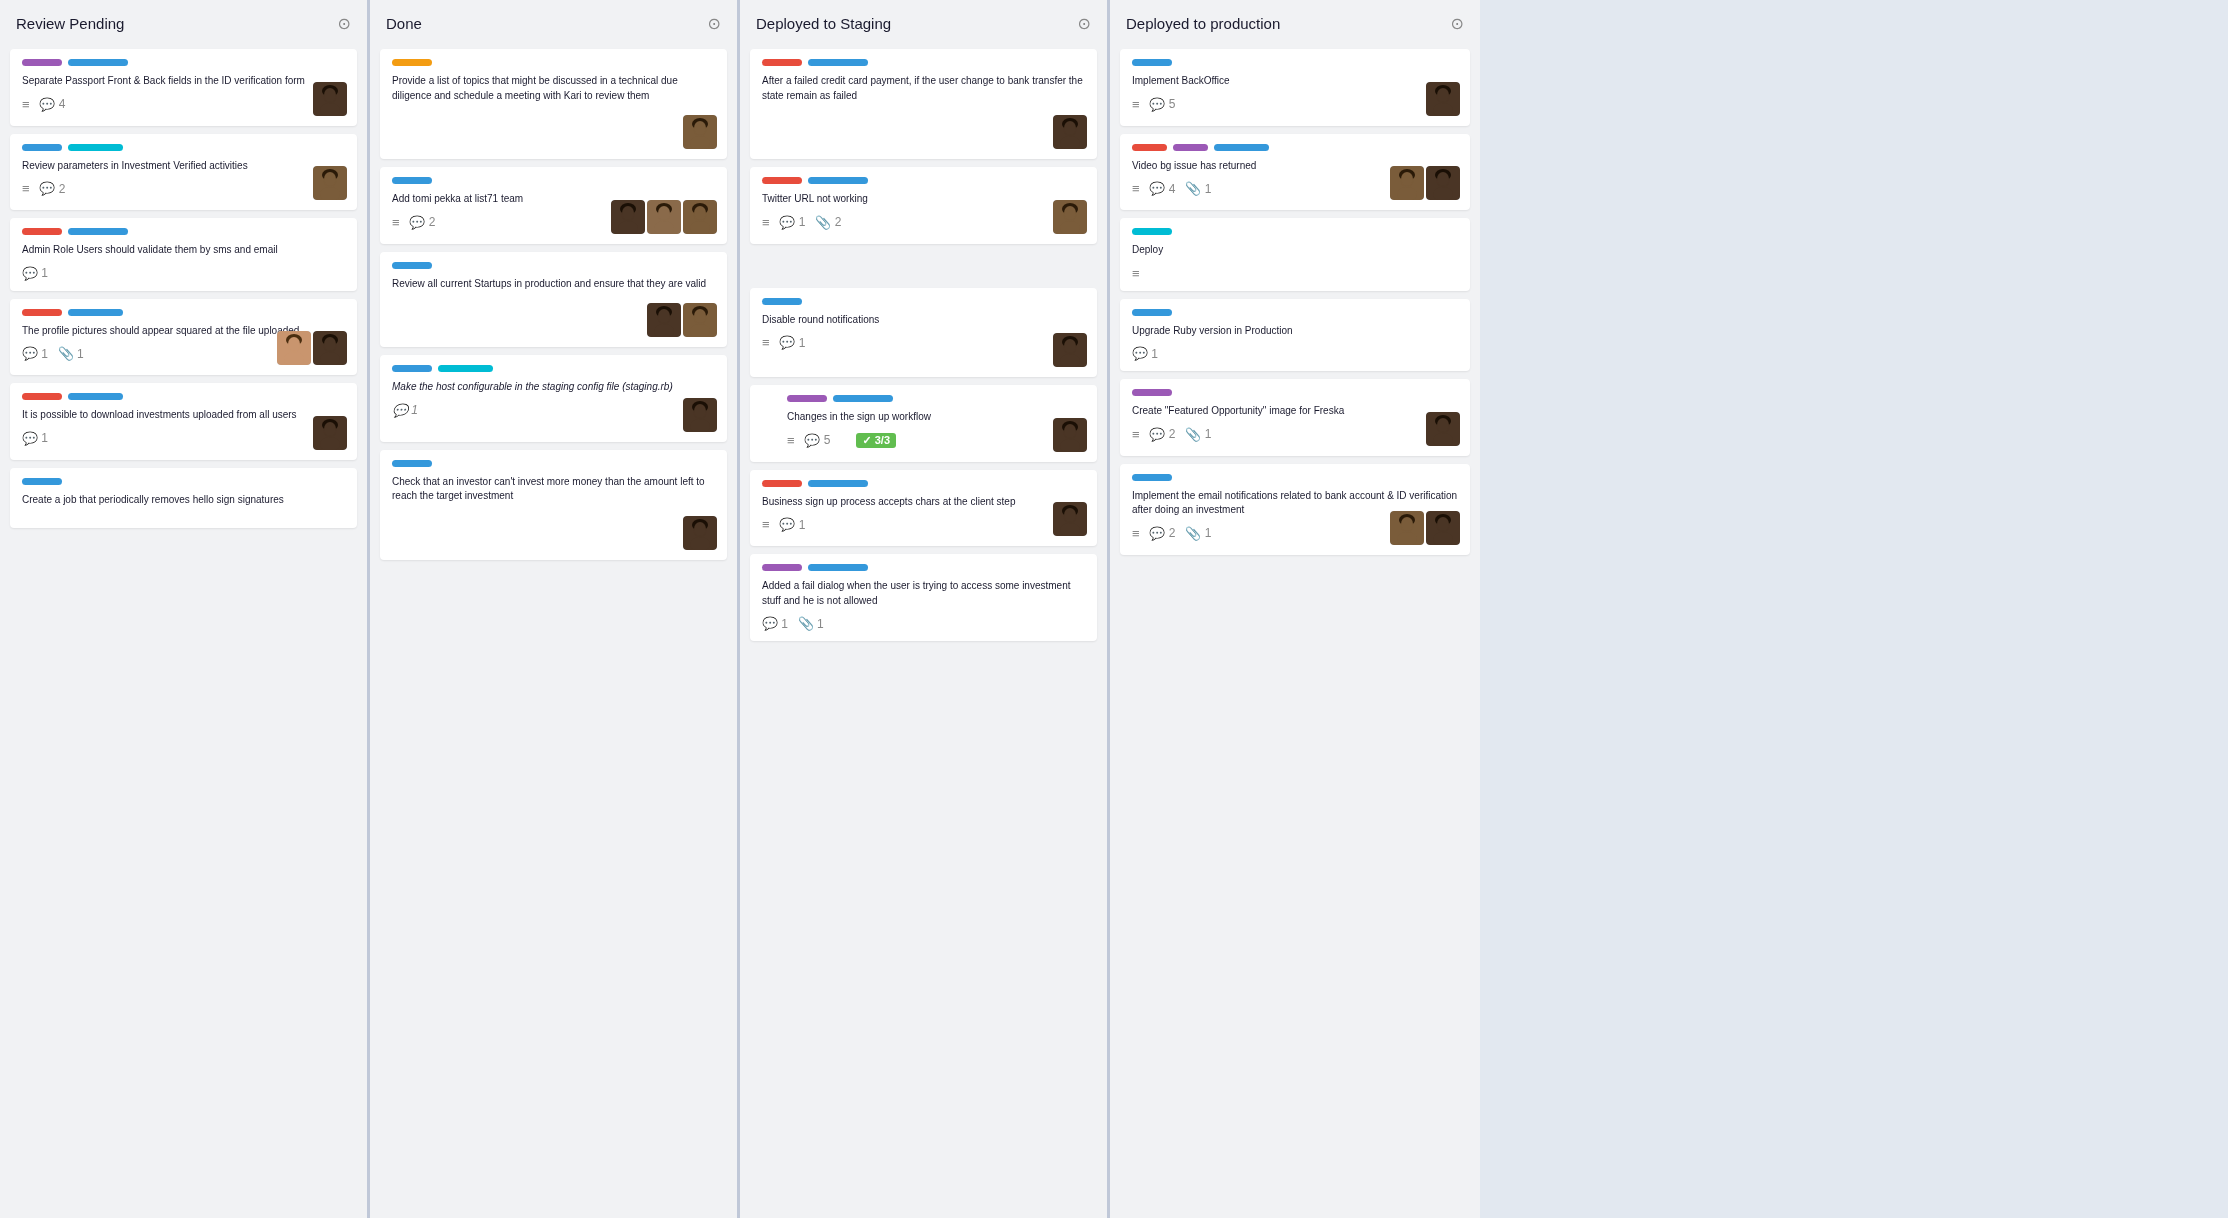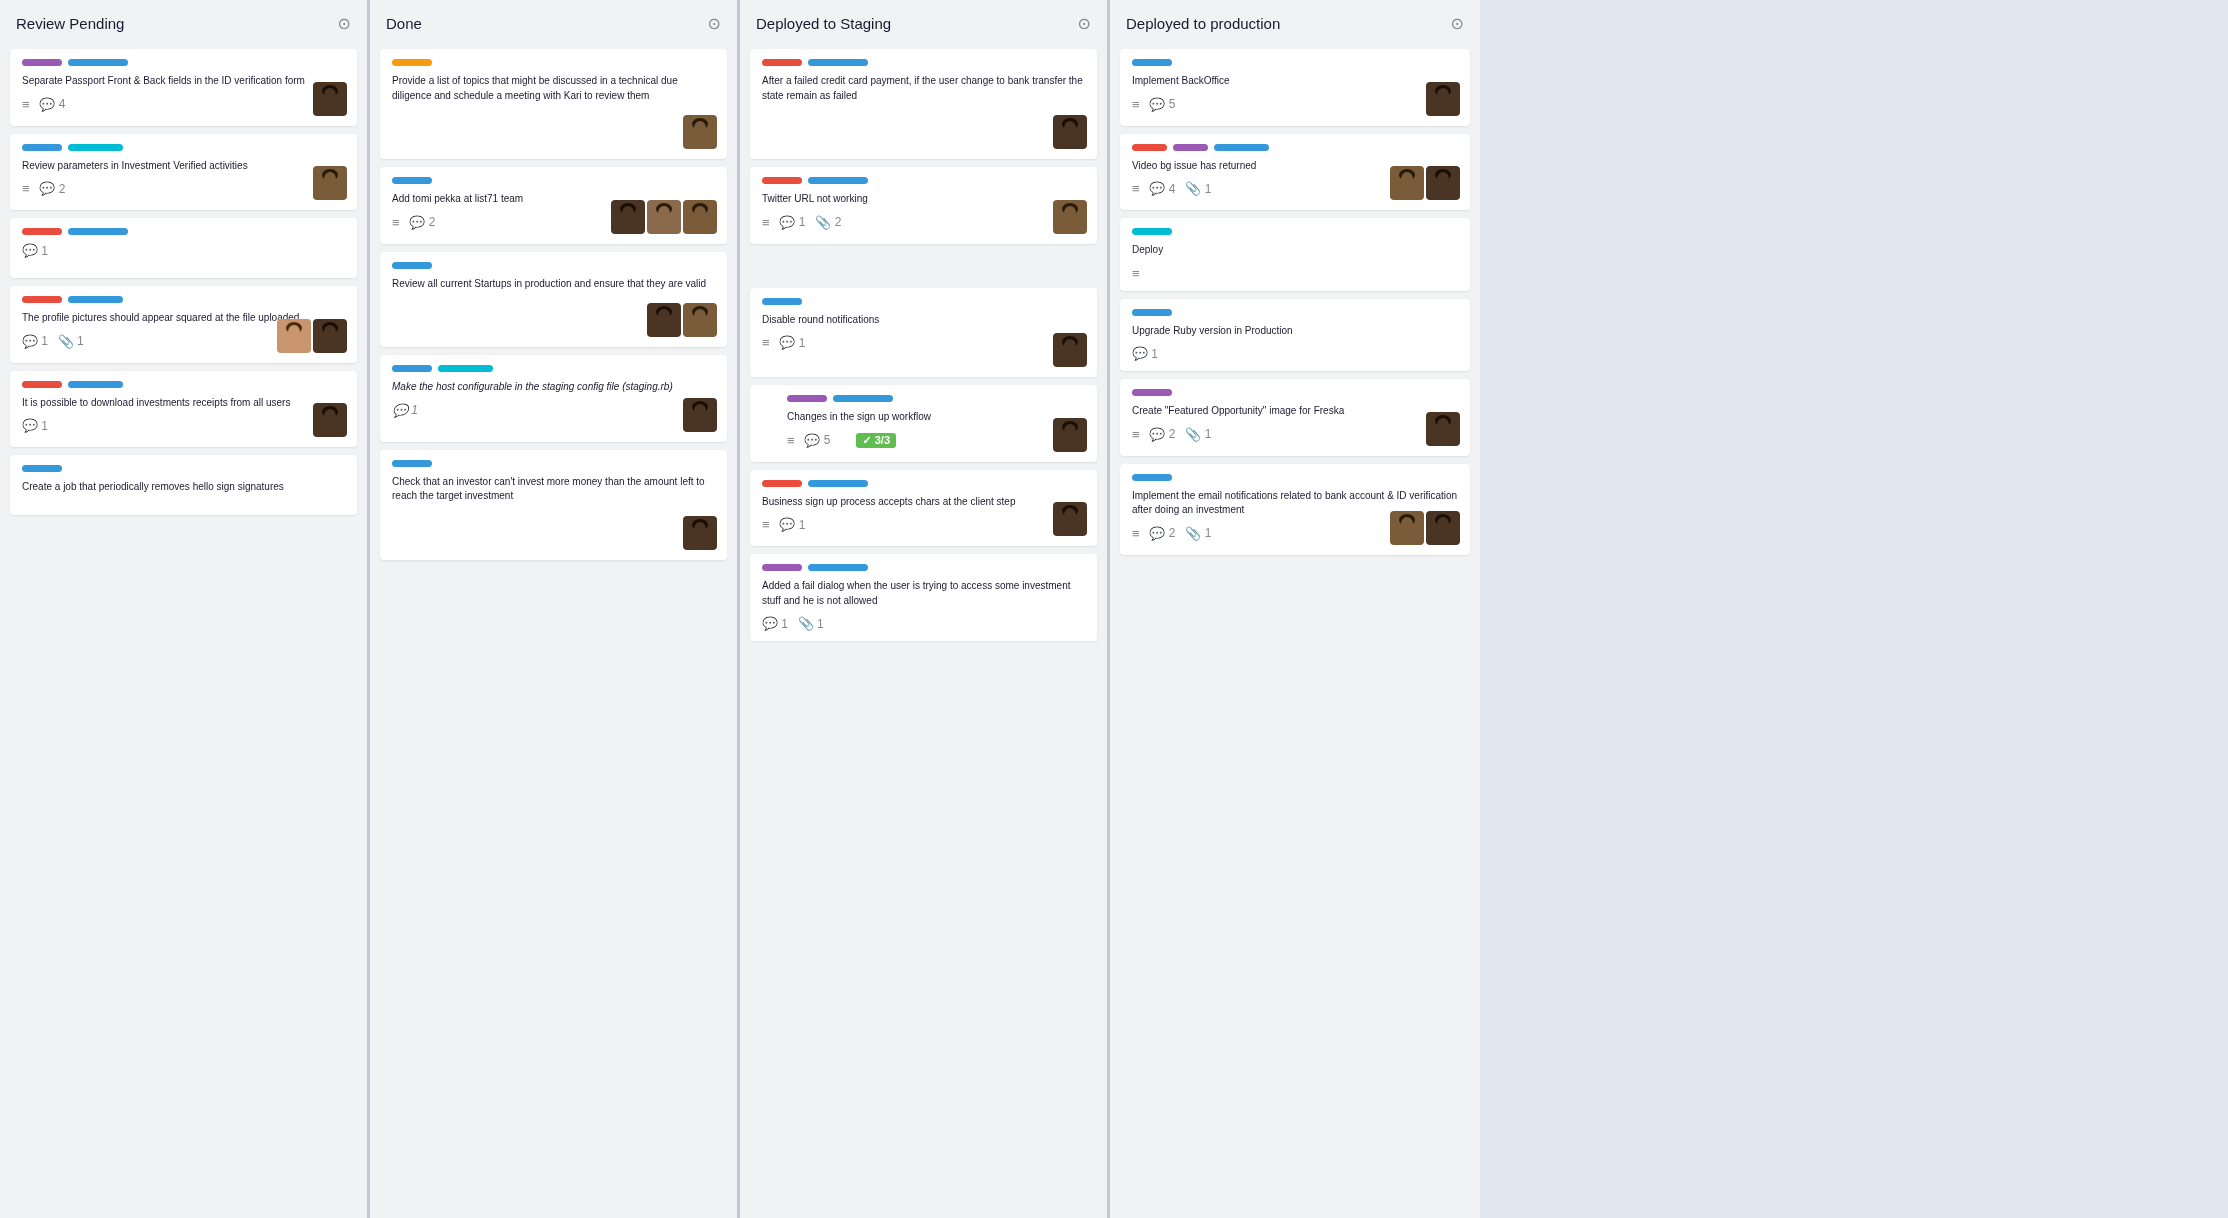--- a/index.html
+++ b/index.html
@@ -187,20 +187,21 @@
     <ellipse cx="17" cy="13" rx="6" ry="7" fill="#7a5c3a"></ellipse>
   </svg>
             </div>
           </div>
         </div>
         <div class="card">
           <div class="card-tags">
             <span class="tag" style="background-color: rgb(231, 76, 60); width: 40px;"></span>
             <span class="tag" style="background-color: rgb(52, 152, 219); width: 60px;"></span>
           </div>
+          <div class="card-title">Admin Role Users should validate them by sms and email</div>
           <div class="card-meta">
             <span class="meta-item">
               <span class="meta-icon">💬</span>
               <span>1</span>
             </span>
           </div>
         </div>
         <div class="card" style="padding-bottom: 14px;">
           <div class="card-tags">
             <span class="tag" style="background-color: rgb(231, 76, 60); width: 40px;"></span>
@@ -236,21 +237,21 @@
     <ellipse cx="17" cy="13" rx="6" ry="7" fill="#4a3525"></ellipse>
   </svg>
             </div>
           </div>
         </div>
         <div class="card" style="padding-bottom: 14px;">
           <div class="card-tags">
             <span class="tag" style="background-color: rgb(231, 76, 60); width: 40px;"></span>
             <span class="tag" style="background-color: rgb(52, 152, 219); width: 55px;"></span>
           </div>
-          <div class="card-title">It is possible to download investments receipts from all users</div>
+          <div class="card-title">It is possible to download investments uploaded from all users</div>
           <div class="card-meta" style="padding-right: 46px;">
             <span class="meta-item">
               <span class="meta-icon">💬</span>
               <span>1</span>
             </span>
           </div>
           <div class="avatars">
             <div class="avatar">
               <svg width="34" height="34" viewBox="0 0 34 34" xmlns="http://www.w3.org/2000/svg">
     <rect width="34" height="34" rx="3" fill="#4a3525"></rect>

